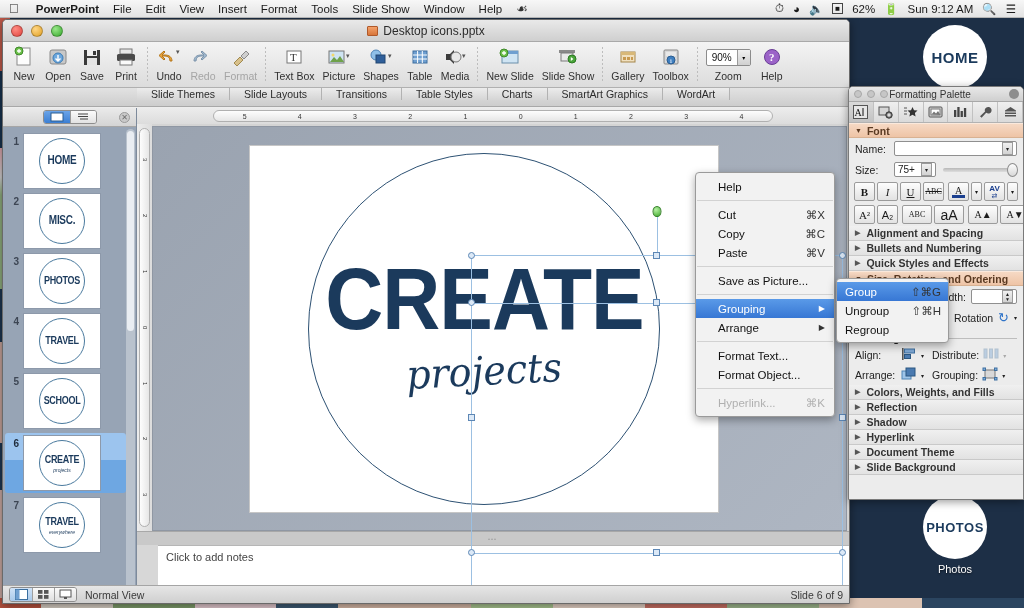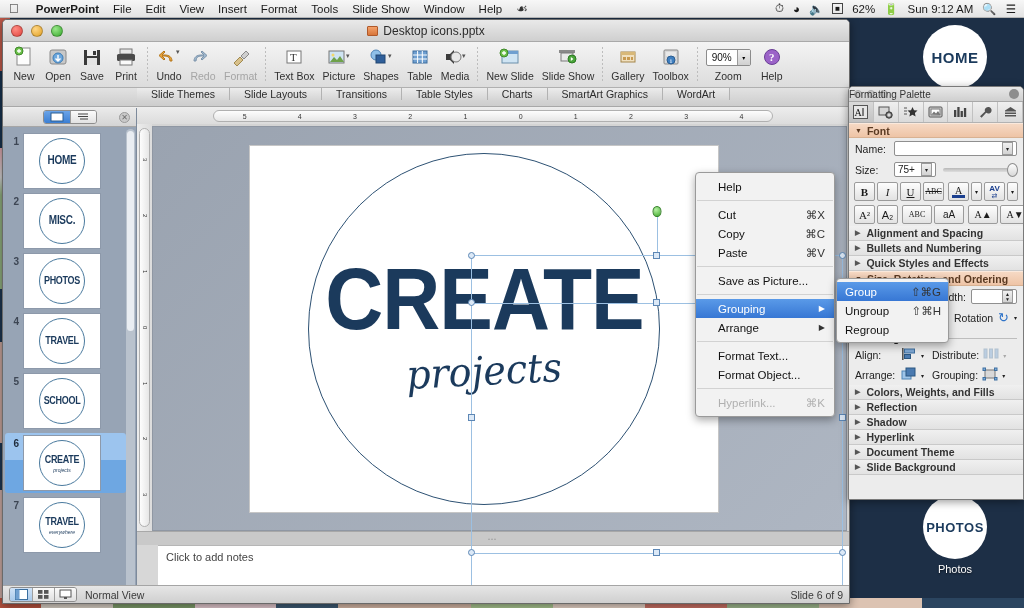--- a/index.html
+++ b/index.html
@@ -285,21 +285,21 @@
     box-shadow:0 2px 8px rgba(0,0,0,.4);
     z-index:60; overflow:hidden; font-size:10.5px; color:#222;
   }
   #pal-title {
     height:15px; background:linear-gradient(180deg,#e8e8e8,#cfcfcf);
     border-bottom:1px solid #a8a8a8;
     display:flex; align-items:center; position:relative;
   }
   .pt-dots { display:flex; gap:5px; padding-left:5px; }
   .pt-dots i { width:8px; height:8px; border-radius:50%; background:#c6c6c6; border:1px solid #a7a7a7; display:block;}
-  #pal-title .ttl { position:absolute; left:0; right:12px; text-align:left; font-size:10px; color:#333; }
+  #pal-title .ttl { position:absolute; left:0; right:12px; text-align:center; font-size:10px; color:#333; }
   #pal-title .gear { position:absolute; right:4px; width:10px; height:10px; border-radius:50%;
                      background:#8d8d8d; }
   #pal-tabs {
     height:21px; display:flex; border-bottom:1px solid #b2b2b2;
     background:linear-gradient(180deg,#efefef,#dadada);
   }
   #pal-tabs div {
     flex:1; display:flex; align-items:center; justify-content:center;
     border-right:1px solid #c1c1c1; font-size:11px;
   }
@@ -951,21 +951,21 @@
       <span style="font-size:8px;line-height:8px;color:#1a3f8f;font-weight:bold;">AV</span>
       <span style="font-size:7px;line-height:6px;color:#1a3f8f;">⇄</span>
     </div>
     <div class="fbtn" style="min-width:11px;font-size:6px;">▾</div>
   </div>
   <div class="btnrow">
     <div class="fbtn" style="font-family:'Liberation Serif',serif;">A²</div>
     <div class="fbtn" style="font-family:Liberation Sans, sans-serif;">A₂</div>
     <div style="width:4px;"></div>
     <div class="fbtn wide" style="font-size:8px;font-family:'Liberation Serif',serif;">ABC</div>
-    <div class="fbtn wide" style="font-size:10px;">aA</div>
+    <div class="fbtn wide" style="font-size:14px;">aA</div>
     <div style="width:4px;"></div>
     <div class="fbtn wide" style="font-family:'Liberation Serif',serif;font-size:10px;">A▲</div>
     <div class="fbtn wide" style="font-family:'Liberation Serif',serif;font-size:10px;">A▼</div>
   </div>
 
   <div class="collapsed">
     <span class="tri">▶</span>
     <span>Alignment and Spacing</span>
   </div>
   <div class="collapsed">

